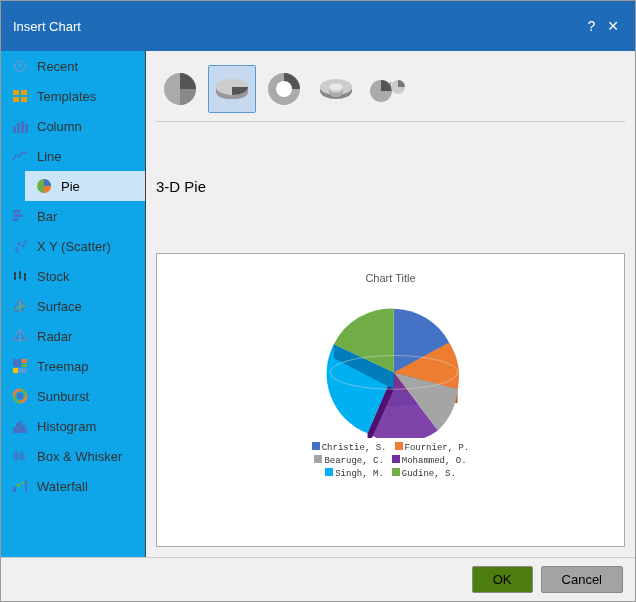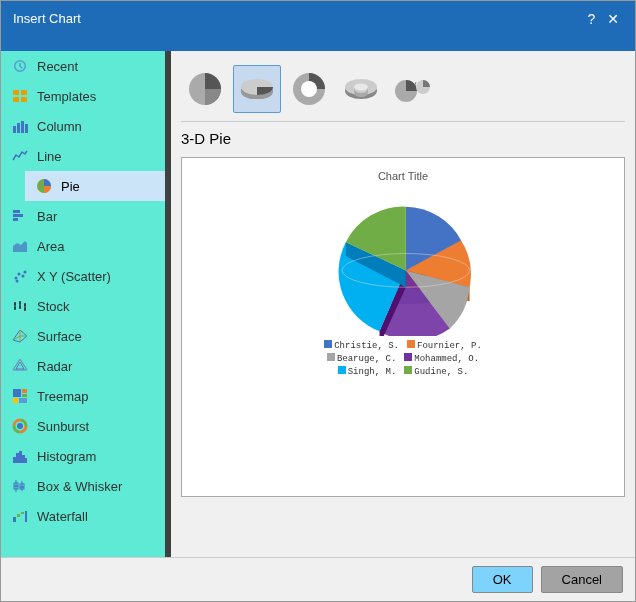--- a/index.html
+++ b/index.html
@@ -20,21 +20,21 @@
       border: 1px solid #999;
       display: flex;
       flex-direction: column;
       box-shadow: 2px 2px 8px rgba(0,0,0,0.3);
     }
     .title-bar {
       background: #1e6bb8;
       color: white;
       padding: 25px 12px;
       display: flex;
-      align-items: flex-end;
+      align-items: center;
       justify-content: space-between;
       height: 32px;
       flex-shrink: 0;
     }
     .title-bar-title {
       font-size: 13px;
       font-weight: normal;
     }
     .title-bar-controls {
       display: flex;
@@ -73,23 +73,23 @@
       border-bottom: 1px solid #f0f0f0;
       margin-bottom: -1px;
       z-index: 1;
     }
     .content {
       display: flex;
       flex: 1;
       overflow: hidden;
     }
     .sidebar {
-      width: 170px;
-      background: #5eead4;
-      border-right: 6px solid #404040;
+      width: 145px;
+      background: #0ea5e9;
+      border-right: 1px solid #404040;
       overflow-y: auto;
       flex-shrink: 0;
     }
     .sidebar-item {
       display: flex;
       align-items: center;
       padding: 6px 10px;
       cursor: pointer;
       gap: 8px;
       color: #333;
@@ -110,20 +110,21 @@
     .sidebar-item .label {
       font-size: 13px;
     }
     .main {
       flex: 1;
       display: flex;
       flex-direction: column;
       padding: 10px;
       background: #f0f0f0;
       overflow: hidden;
+      gap: 48px;
     }
     .chart-type-icons {
       display: flex;
       gap: 4px;
       padding: 4px 0 8px 0;
       border-bottom: 1px solid #ccc;
       margin-bottom: 8px;
     }
     .chart-icon-btn {
       width: 48px;
@@ -153,39 +154,39 @@
       flex: 1;
       display: flex;
       flex-direction: column;
       align-items: center;
       overflow: hidden;
       max-height: 340px;
     }
     .chart-preview-title {
       font-size: 11px;
       color: #555;
-      margin-top: 12px;
+      margin-top: 18px;
     }
     .footer {
       display: flex;
       justify-content: flex-end;
       padding: 8px 12px;
       gap: 8px;
       border-top: 1px solid #ccc;
       background: #f0f0f0;
       flex-shrink: 0;
     }
     .footer-btn {
       padding: 5px 20px;
       font-size: 13px;
       cursor: pointer;
       border-radius: 2px;
     }
     .btn-ok {
-      background: #7dd3fc;
+      background: #4d7c0f;
       border: 1px solid #888;
       color: #000;
     }
     .btn-cancel {
       background: #a3a3a3;
       border: 1px solid #888;
       color: #000;
     }
 
     
@@ -276,28 +277,20 @@
         <span class="icon">
           <svg viewBox="0 0 16 16" xmlns="http://www.w3.org/2000/svg">
             <rect x="1" y="2" width="7" height="3" fill="#4472c4"></rect>
             <rect x="1" y="6" width="10" height="3" fill="#4472c4"></rect>
             <rect x="1" y="10" width="5" height="3" fill="#4472c4"></rect>
           </svg>
         </span>
         <span class="label">Bar</span>
       </div>
 
-      <div class="sidebar-item">
-        <span class="icon">
-          <svg viewBox="0 0 16 16" xmlns="http://www.w3.org/2000/svg">
-            <polygon points="1,14 1,8 5,5 9,7 13,3 15,5 15,14" fill="#4472c4" opacity="0.7"></polygon>
-          </svg>
-        </span>
-        <span class="label">Area</span>
-      </div>
 
       <div class="sidebar-item">
         <span class="icon">
           <svg viewBox="0 0 16 16" xmlns="http://www.w3.org/2000/svg">
             <circle cx="4" cy="10" r="1.5" fill="#4472c4"></circle>
             <circle cx="7" cy="6" r="1.5" fill="#4472c4"></circle>
             <circle cx="11" cy="8" r="1.5" fill="#4472c4"></circle>
             <circle cx="13" cy="4" r="1.5" fill="#4472c4"></circle>
             <circle cx="5" cy="13" r="1.5" fill="#4472c4"></circle>
           </svg>

